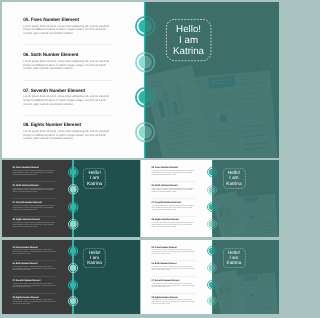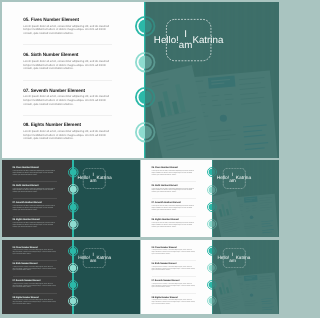--- a/index.html
+++ b/index.html
@@ -10,21 +10,21 @@
   .slide{position:absolute;overflow:hidden;}
   .half-left{position:absolute;left:0;top:0;height:100%;}
   .half-right{position:absolute;top:0;right:0;height:100%;}
   .spine{position:absolute;top:0;height:100%;}
   .item{position:absolute;left:0;width:100%;transform:translateZ(0);}
   .item .h{font-weight:bold;white-space:nowrap;letter-spacing:-0.1px;}
   .item .p{}
   .rule{position:absolute;left:0;}
 
   .dashbox{position:absolute;border-style:dashed;box-sizing:border-box;
-    display:flex;flex-direction:row;align-items:center;justify-content:center;text-align:center;
+    display:flex;flex-direction:column;align-items:center;justify-content:center;text-align:center;
     transform:translateZ(0);}
 </style>
 </head>
 <body>
 
 <div class="root">
   <div id="hero">
       <div class="slide" style="left: 2px; top: 2px; width: 277px; height: 156px;">
         <div class="half-left" style="width: 141.556px; background: rgb(253, 253, 253);"></div>
         <div class="half-right" style="width: 135.444px; background: rgb(60, 111, 106);">

